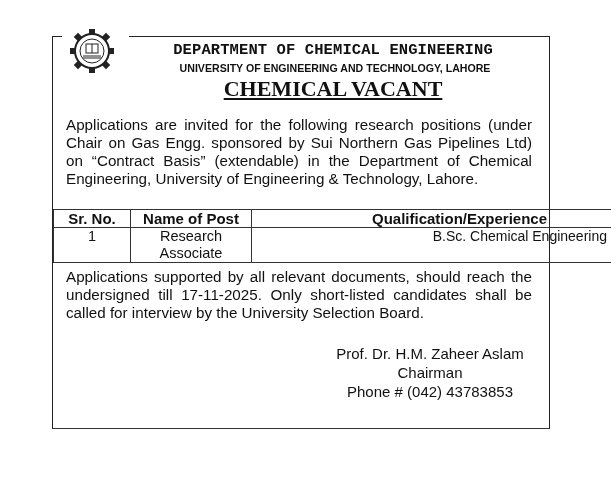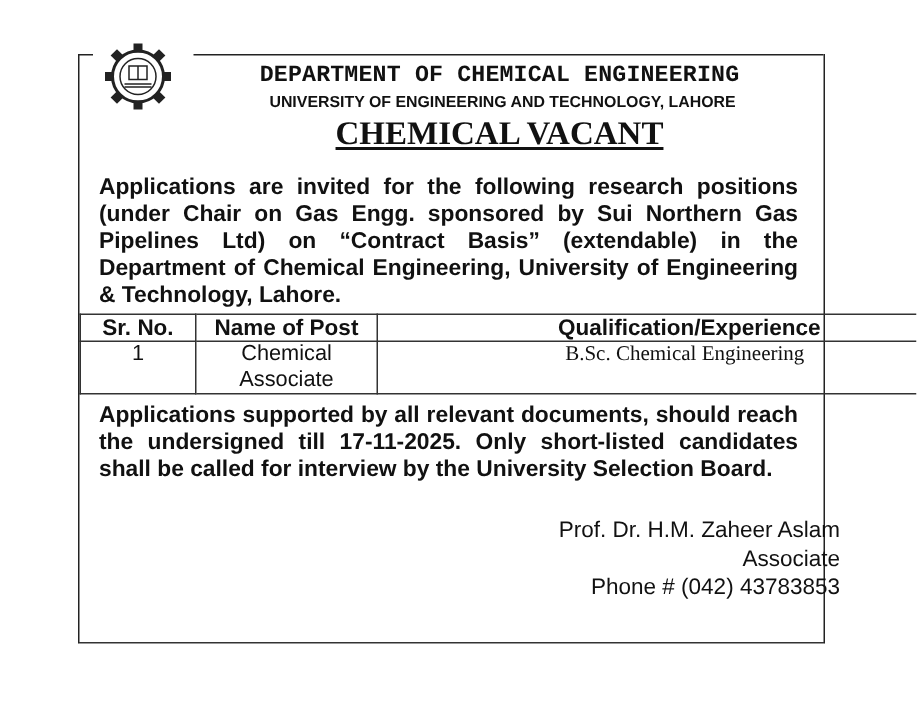--- a/index.html
+++ b/index.html
@@ -7,30 +7,30 @@
          font-family: "Liberation Sans", sans-serif; color: #111; }
   .frame { position: absolute; left: 52px; top: 36px; width: 496px; height: 392px;
            border-left: 1.5px solid #222; border-right: 1.5px solid #222; border-bottom: 1.5px solid #333; }
   .frame-top { position: absolute; left: 129px; top: 36px; width: 420px; border-top: 1.5px solid #222; }
   .frame-top-left { position: absolute; left: 52px; top: 36px; width: 10px; border-top: 1.5px solid #222; }
   .logo { position: absolute; left: 62px; top: 26px; width: 60px; height: 50px; }
   .dept { position: absolute; left: 136px; top: 41px; width: 394px; font-size: 15.5px; font-weight: bold; text-align: center; letter-spacing: 0.1px; font-family: Liberation Mono, monospace; }
   .univ { position: absolute; left: 139px; top: 62px; width: 392px; font-size: 10.6px; font-weight: bold; text-align: center; }
   .pos { position: absolute; left: 136px; top: 76px; width: 394px; font-family: "Liberation Serif", serif; font-size: 22px; font-weight: bold; text-align: center; }
   .pos span { text-decoration: underline; text-decoration-thickness: 2px; text-underline-offset: 2px; }
-  .para { position: absolute; left: 66px; width: 466px; font-size: 15.2px; line-height: 18px; text-align: justify; text-align-last: left; font-weight: bold; }
+  .para { position: absolute; left: 66px; width: 466px; font-size: 15.2px; line-height: 18px; text-align: justify; text-align-last: left; }
   .p1 { top: 116px; }
   .p2 { top: 268px; }
   table { position: absolute; left: 53px; top: 209px; width: 558px; border-collapse: collapse; font-size: 14.5px; }
   td, th { border: 1px solid #333; padding: 0 4px; vertical-align: top; text-align: center; line-height: 17px; }
   th { font-weight: bold; font-size: 15px; }
   th.c3 { text-align: center; padding-left: 60px; border-right: none; }
-  td.c3 { text-align: center; padding-left: 54px; font-size: 14px; border-right: none; font-family: Liberation Serif, serif; }
+  td.c3 { text-align: right; padding-left: 54px; font-size: 14px; border-right: none; }
   .c1 { width: 68px; } .c2 { width: 112px; margin-top: 15px; }
-  .sig { position: absolute; left: 300px; width: 260px; text-align: right; font-size: 15px; line-height: 19px; }
+  .sig { position: absolute; left: 300px; width: 260px; text-align: center; font-size: 15px; line-height: 19px; }
 </style>
 </head>
 <body>
 
 <div class="frame"></div>
 <div class="frame-top"></div>
 <div class="frame-top-left"></div>
 
 <svg class="logo" viewBox="0 0 60 50">
   <g fill="none" stroke="#222" stroke-width="2">
@@ -60,23 +60,23 @@
 
 <table>
   <tbody>
       <tr>
     <th class="c1">Sr. No.</th>
     <th class="c2">Name of Post</th>
     <th class="c3">Qualification/Experience</th>
   </tr>
   <tr>
     <td class="c1">1</td>
-    <td class="c2">Chemical Associate</td>
+    <td class="c2">Research Associate</td>
     <td class="c3">B.Sc. Chemical Engineering</td>
   </tr>
 </tbody>
   </table>
 
 <div class="para p2">Applications supported by all relevant documents, should reach the undersigned till 17-11-2025. Only short-listed candidates shall be called for interview by the University Selection Board.</div>
 
 <div class="sig" style="top:344px">Prof. Dr. H.M. Zaheer Aslam</div>
-<div class="sig" style="top:363px">Associate</div>
+<div class="sig" style="top:363px">Chairman</div>
 <div class="sig" style="top:382px">Phone # (042) 43783853</div>
 
 </body></html>

